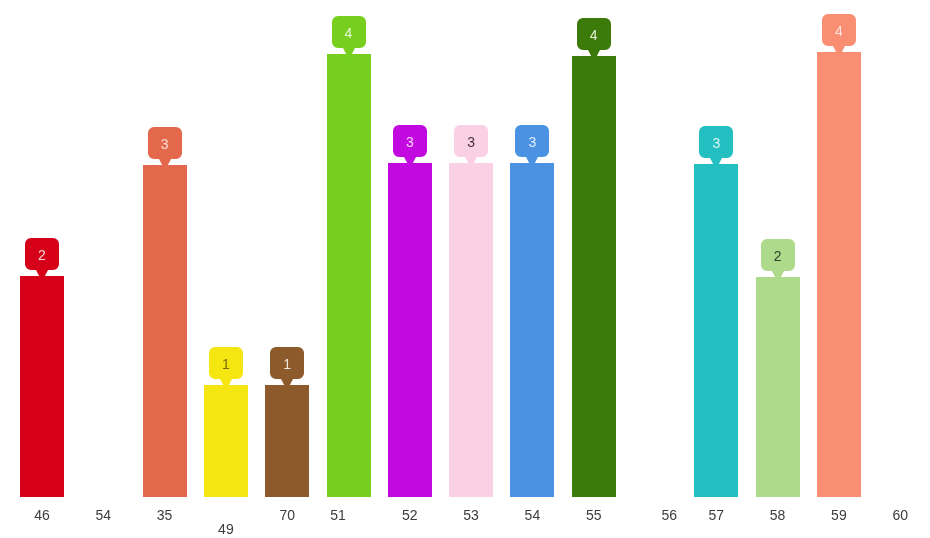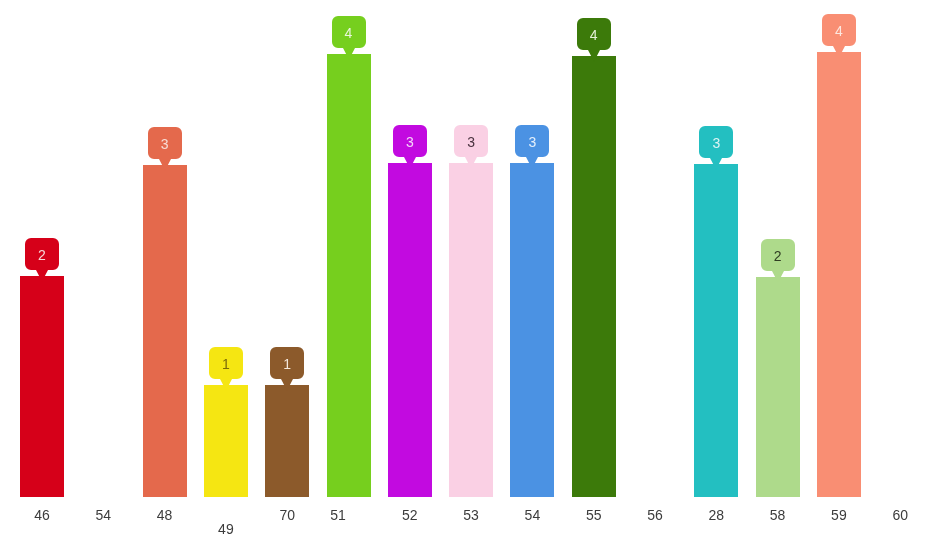--- a/index.html
+++ b/index.html
@@ -191,28 +191,28 @@
             <path d="M6,0 H28 A6,6 0 0 1 34,6 V26 A6,6 0 0 1 28,32 H23 L17,43.5 L11,32 H6 A6,6 0 0 1 0,26 V6 A6,6 0 0 1 6,0 Z" fill="#f98e73"></path>
           </svg>
           <div class="marker-label" style="color: rgb(253, 231, 223);">4</div>
         </div>
       </div>
     </div>
 
   <div class="axis" id="x-axis">
       <div class="tick-label" style="left: 20px; width: 44px;">46</div>
       <div class="tick-label" style="left: 81.3px; width: 44px;">54</div>
-      <div class="tick-label" style="left: 142.6px; width: 44px;">48</div>
+      <div class="tick-label" style="left: 142.6px; width: 44px;">35</div>
       <div class="tick-label" style="left: 203.9px; width: 44px; margin-top: 14px;">49</div>
       <div class="tick-label" style="left: 265.2px; width: 44px;">70</div>
       <div class="tick-label" style="left: 316px; width: 44px;">51</div>
       <div class="tick-label" style="left: 387.8px; width: 44px;">52</div>
       <div class="tick-label" style="left: 449.1px; width: 44px;">53</div>
       <div class="tick-label" style="left: 510.4px; width: 44px; text-align: center;">54</div>
       <div class="tick-label" style="left: 571.7px; width: 44px;">55</div>
-      <div class="tick-label" style="left: 633px; width: 44px;">56</div>
-      <div class="tick-label" style="left: 694.3px; width: 44px;">28</div>
+      <div class="tick-label" style="left: 633px; width: 44px; text-align: right;">56</div>
+      <div class="tick-label" style="left: 694.3px; width: 44px;">57</div>
       <div class="tick-label" style="left: 755.6px; width: 44px;">58</div>
       <div class="tick-label" style="left: 816.9px; width: 44px;">59</div>
       <div class="tick-label" style="left: 878.2px; width: 44px;">60</div>
     </div>
 
 </div>
 
 </body></html>

